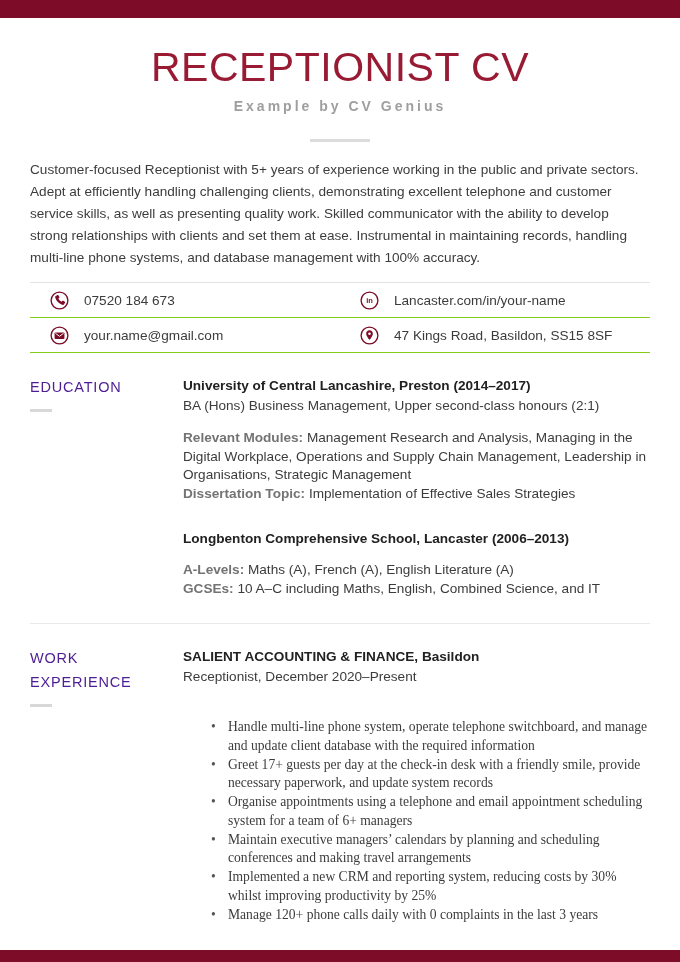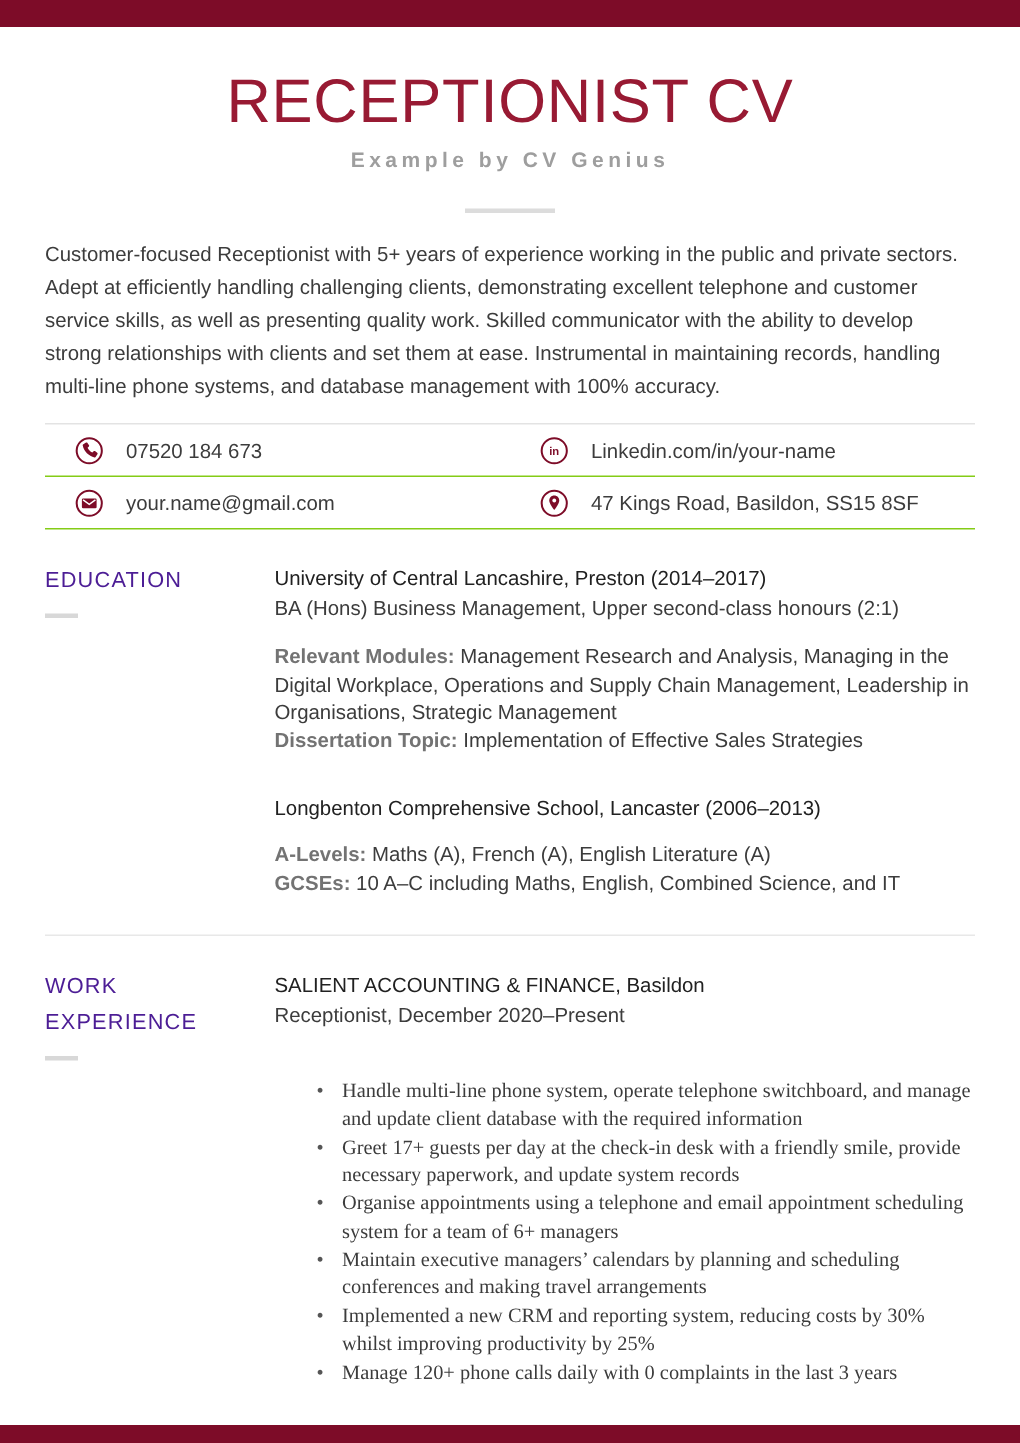--- a/index.html
+++ b/index.html
@@ -91,21 +91,21 @@
     line-height: 1.6;
   }
   .section-dash {
     width: 22px;
     height: 3px;
     background: #d8d8d8;
     margin-top: 10px;
   }
   .section-content { flex: 1; font-size: 13.6px; color: #3c3c3c; line-height: 1.38; }
 
-  .entry-title { font-weight: 400; color: #212121; font-size: 13.6px; line-height: 1.4; }
+  .entry-title { font-weight: 700; color: #212121; font-size: 13.6px; line-height: 1.4; }
   .entry-sub { margin-top: 2px; }
   .detail-block { margin-top: 13px; }
   .detail-line strong { color: #737373; }
   .entry + .entry { margin-top: 25px; }
 
   .section-divider {
     margin: 25px 30px 0;
     border: 0;
     border-top: 1px solid #e8e8e8;
     height: 0;
@@ -155,21 +155,21 @@
       <span>07520 184 673</span>
     </div>
 
     <div class="contact-cell">
       <span>
         <svg width="19" height="19" viewBox="0 0 24 24">
           <circle cx="12" cy="12" r="10.6" fill="none" stroke="#7d0c28" stroke-width="1.7"></circle>
           <text x="12" y="15.6" text-anchor="middle" font-family="Liberation Sans, sans-serif" font-size="9.5" font-weight="bold" fill="#7d0c28">in</text>
         </svg>
       </span>
-      <span>Linkedin.com/in/your-name</span>
+      <span>Lancaster.com/in/your-name</span>
     </div>
 
     <div class="contact-cell">
       <span>
         <svg width="19" height="19" viewBox="0 0 24 24">
           <circle cx="12" cy="12" r="10.6" fill="none" stroke="#7d0c28" stroke-width="1.7"></circle>
           <rect x="5.8" y="8.1" width="12.4" height="8.2" rx="1.1" fill="#7d0c28"></rect>
           <polyline points="6.8,9.2 12,13 17.2,9.2" fill="none" stroke="#ffffff" stroke-width="1.2"></polyline>
         </svg>
       </span>

